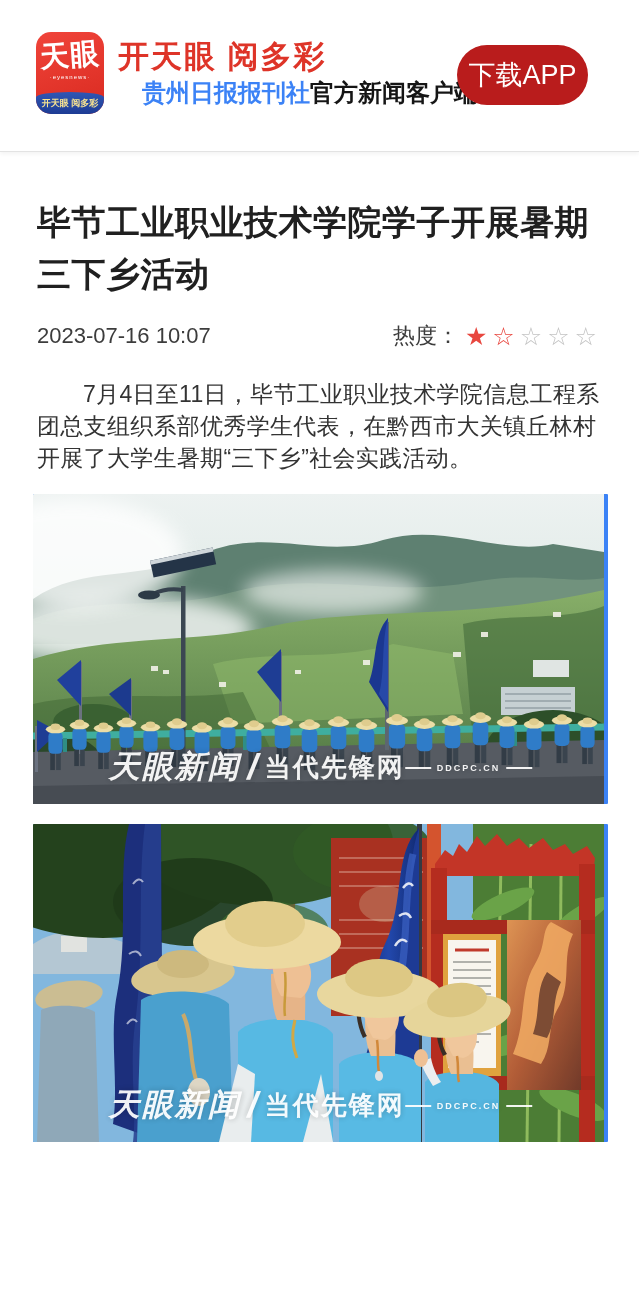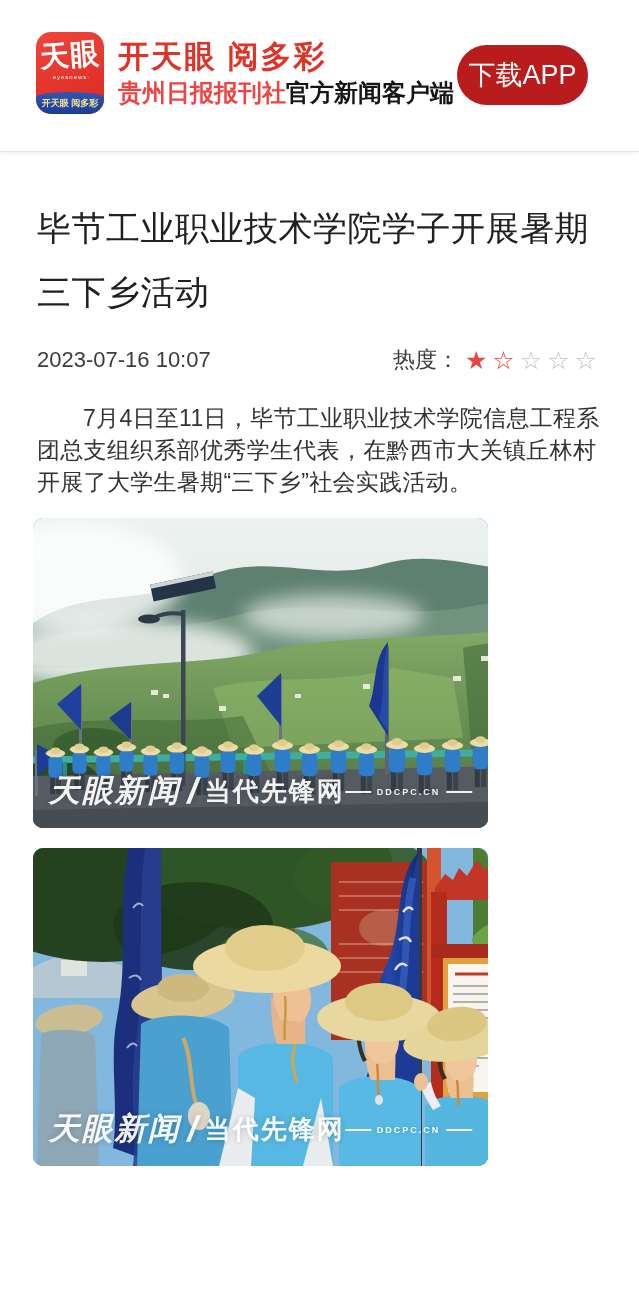--- a/index.html
+++ b/index.html
@@ -19,42 +19,42 @@
               color:#ffffff; font-size:6px; letter-spacing:1px; }
   .logo-band { position:absolute; bottom:0; left:0; width:100%; height:22px;
                background:linear-gradient(180deg,#3056b4,#1d3c94);
                border-radius:60% 60% 0 0 / 28% 28% 0 0;
                display:flex; align-items:center; justify-content:center;
                color:#f7e391; font-size:9px; font-weight:bold; letter-spacing:0; }
   .header-text { position:absolute; left:118px; top:40px; }
   .tagline { color:#de3428; font-size:31px; font-weight:800; letter-spacing:2px; line-height:34px; }
   .publisher { margin-top:6px; font-size:24px; font-weight:bold; line-height:27px;
                font-family:"Liberation Serif","DejaVu Serif",serif; }
-  .publisher .pub-red { color:#ef4444; }
+  .publisher .pub-red { color:#3b82f6;margin-left:24px; }
   .publisher .pub-black { color:#151515; }
   .dl-btn { position:absolute; right:51px; top:45px; width:131px; height:60px;
             background:#b91c1c; border:none; border-radius:30px;
             color:#ffffff; font-size:27px; cursor:pointer;
             font-family:"Liberation Sans","DejaVu Sans",sans-serif; }
 
   
   .article { padding:0 37px; }
-  .title { margin-top:44px; width:552px; font-size:34px; line-height:64px;
-           font-weight:400; color:#202020; letter-spacing:0.5px; }
+  .title { margin-top:44px; width:552px; font-size:34px; line-height:52px;
+           font-weight:700; color:#202020; letter-spacing:0.5px; }
   .meta-row { margin-top:21px; display:flex; justify-content:space-between; align-items:center; }
   .date { font-size:22px; color:#3c3c3c; }
   .heat { display:flex; align-items:center; }
   .heat-label { font-size:22px; color:#3c3c3c; }
   .stars { margin-left:6px; font-size:25px; letter-spacing:5px; line-height:25px; }
   .star-filled { color:#e8473f; }
   .star-half { color:#e8473f; }
   .star-empty { color:#c3c3c3; }
   .para { margin-top:27px; font-size:23px; line-height:32px; color:#333333;
           text-indent:2em; letter-spacing:0.3px; }
-  .photo { position:relative; width:455px; margin:20px 0 0 -4px; border-radius:10px;
+  .photo { position:relative; width:575px; margin:20px 0 0 -4px; border-radius:1px;
            overflow:hidden; background:#3b82f6; }
   .photo svg { display:block; }
 
   
   .wm { position:absolute; left:50%; bottom:16px; transform:translateX(-50%);
         display:flex; align-items:center; gap:7px; color:#fff; opacity:.93;
         text-shadow:0 0 6px rgba(0,0,0,.25); white-space:nowrap; }
   .wm-left { font-size:31px; font-weight:bold; font-style:italic;
              font-family:"Liberation Serif","DejaVu Serif",serif; letter-spacing:2px; }
   .wm-slash { font-size:36px; font-weight:bold; transform:skewX(-12deg); }

